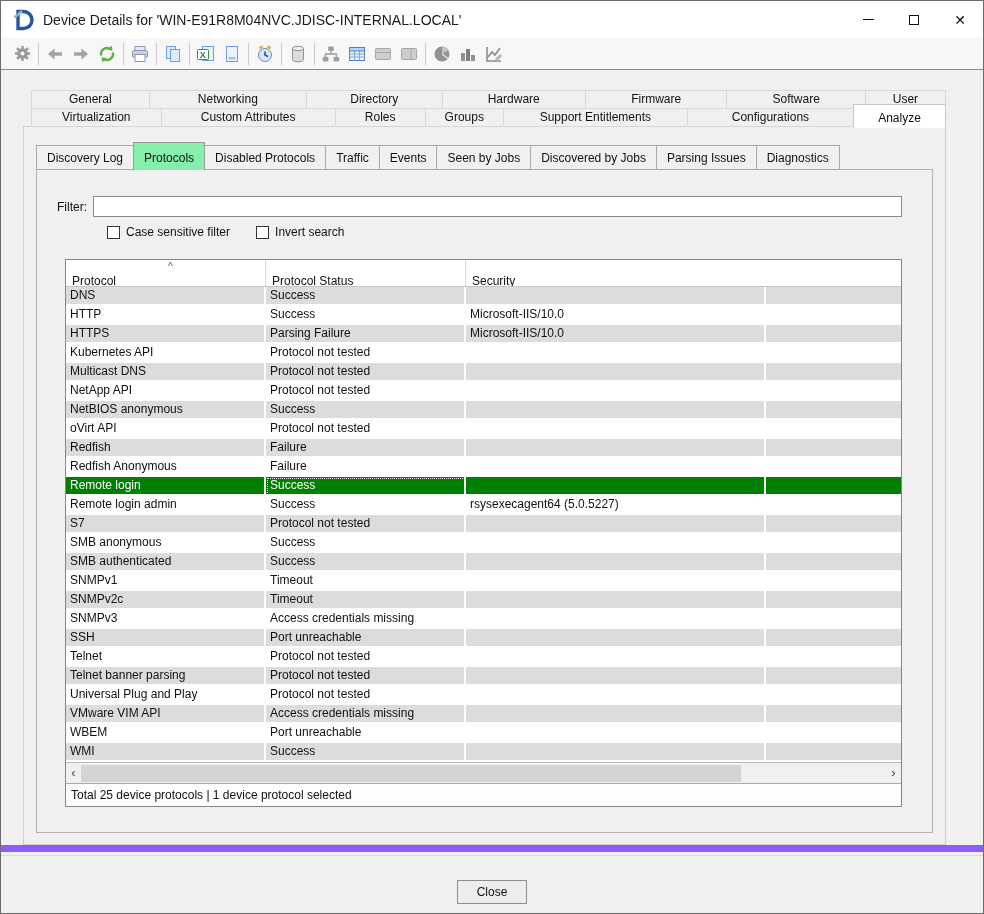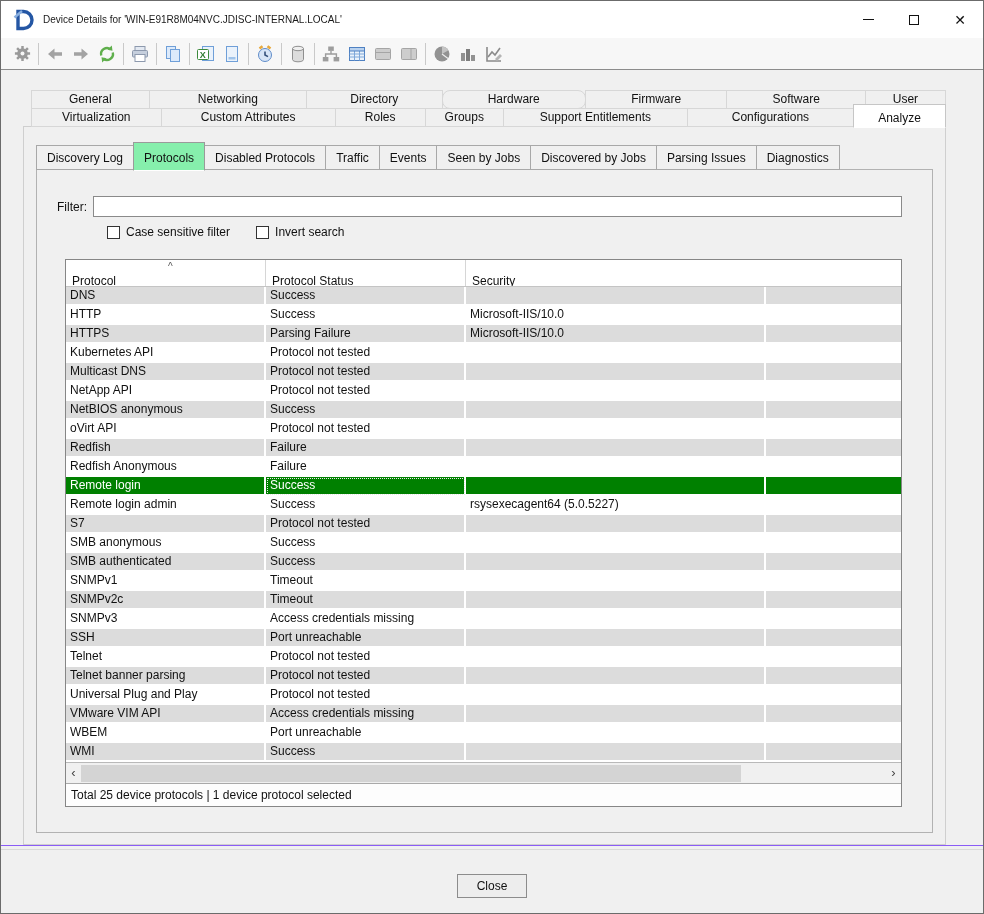--- a/index.html
+++ b/index.html
@@ -7,21 +7,21 @@
   body {
     font-family: "Liberation Sans", "DejaVu Sans", sans-serif;
     font-size: 12px; color:#111; width:984px; height:914px; overflow:hidden;
   }
   .window { width:984px; height:914px; border:1px solid #6b6b6b; background:#f0f0f0;
             display:flex; flex-direction:column; }
 
   
   .titlebar { height:37px; background:#fff; display:flex; align-items:center; flex:0 0 auto; }
   .titlebar .logo { margin:0 8px 0 10px; display:flex; }
-  .titlebar .title { font-size:10px; color:#1a1a1a; flex:1 1 auto; white-space:nowrap; overflow:hidden; }
+  .titlebar .title { font-size:14px; color:#1a1a1a; flex:1 1 auto; white-space:nowrap; overflow:hidden; }
   .caption { display:flex; height:100%; }
   .cap-btn { width:46px; height:100%; display:flex; align-items:center; justify-content:center; }
   .glyph-min { width:11px; border-top:1px solid #111; display:block; }
   .glyph-max { width:10px; height:10px; border:1px solid #111; display:block; }
   .glyph-close { font-size:14px; color:#111; line-height:1; }
 
   
   .toolbar { height:32px; background:#f7f7f7; border-bottom:1px solid #8c8c8c;
              display:flex; align-items:center; padding-left:8px; flex:0 0 auto; }
   .tb-btn { width:26px; height:26px; display:flex; align-items:center; justify-content:center; }
@@ -85,21 +85,21 @@
              display:flex; align-items:center; }
   .hs-arrow { width:15px; text-align:center; color:#444; font-size:13px; line-height:20px; }
   .hs-track { flex:1 1 auto; height:17px; position:relative; }
   .hs-thumb { position:absolute; left:0; top:0; height:17px; width:82%; background:#d4d4d4; }
 
   
   .tstatus { height:23px; line-height:22px; border-top:1px solid #a9a9a9; background:#fdfdfd;
              padding-left:5px; }
 
   
-  .bottom-strip { flex:1 1 auto; border-top:1px solid #8b5cf6; position:relative; }
+  .bottom-strip { flex:1 1 auto; border-top:7px solid #8b5cf6; position:relative; }
   .bottom-inner-line { height:4px; border-bottom:1px solid #d9d9d9; }
   .close-btn { display:block; margin:24px auto 0 auto; width:70px; height:24px;
                background:#ededed; border:1px solid #8c8c8c; font-family:inherit;
                font-size:12px; color:#111; }
 </style>
 </head>
 <body>
 
 <div class="window">
 
@@ -247,21 +247,21 @@
           <path d="M11 15l5-5 2 2-5 5z" fill="#b5b5b5"></path>
         </svg>
       </div>
     </div>
 
   <div class="tabs-wrap">
     <div class="tabrow tabrow1" id="tabrow1">
         <div class="tab" style="flex: 118 0 0px;">General</div>
         <div class="tab" style="flex: 158 0 0px;">Networking</div>
         <div class="tab" style="flex: 136 0 0px;">Directory</div>
-        <div class="tab" style="flex: 144 0 0px; border-radius: 8px;">Hardware</div>
+        <div class="tab" style="flex: 144 0 0px;">Hardware</div>
         <div class="tab" style="flex: 142 0 0px;">Firmware</div>
         <div class="tab" style="flex: 139 0 0px;">Software</div>
         <div class="tab" style="flex: 80 0 0px;">User</div>
       </div>
     <div class="tabrow tabrow2" id="tabrow2">
         <div class="tab" style="flex: 130 0 0px;">Virtualization</div>
         <div class="tab" style="flex: 175 0 0px;">Custom Attributes</div>
         <div class="tab" style="flex: 90 0 0px;">Roles</div>
         <div class="tab" style="flex: 78 0 0px;">Groups</div>
         <div class="tab" style="flex: 185 0 0px;">Support Entitlements</div>

